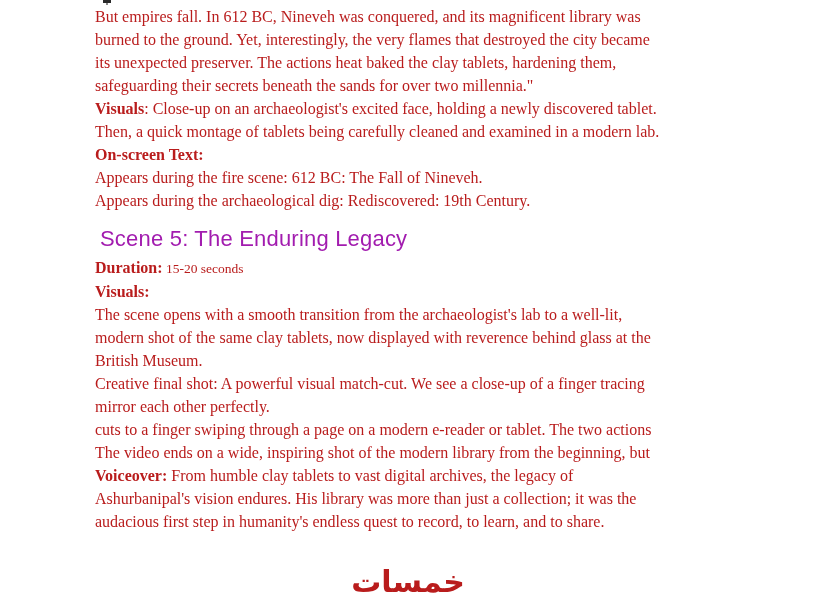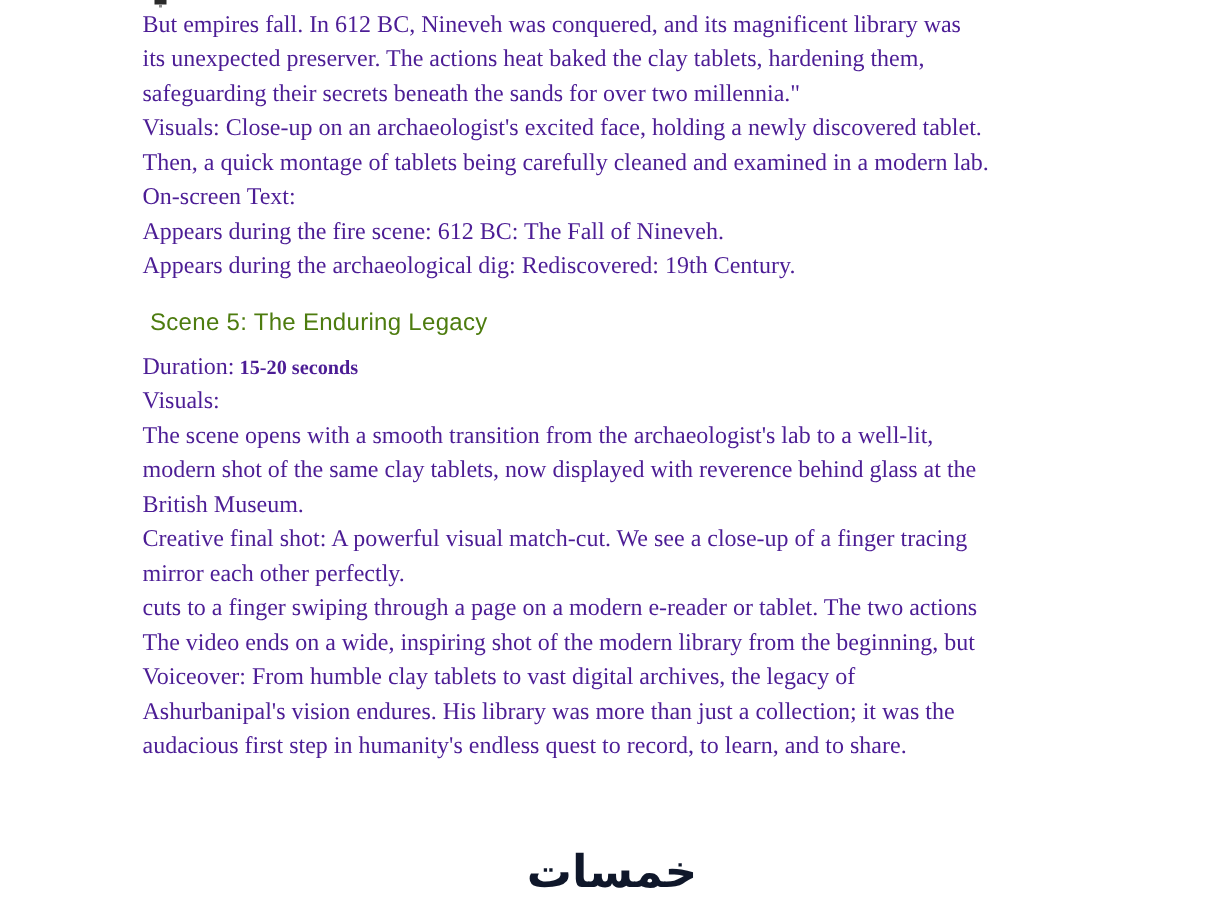--- a/index.html
+++ b/index.html
@@ -38,38 +38,37 @@
     position: absolute;
     left: 95px;
     top: 0;
     width: 640px;
     padding-top: 5px;
   }
   .line {
     font-size: 16px;
     line-height: 23px;
     white-space: pre-wrap;
-    color: #4c1d95;
+    color: #b91c1c;
   }
   .line.heading {
     font-family: "Liberation Sans", sans-serif;
-    font-size: 16px;
+    font-size: 22px;
     line-height: 26px;
     margin: 14px 0 4px 0;
     padding-left: 5px;
-    color: #4d7c0f;
+    color: #a21caf;
     letter-spacing: 0.2px;
   }
   .bold {
-    font-weight: normal;
+    font-weight: bold;
     text-align: right;
   }
   .small {
     font-size: 13.5px;
-    font-weight: bold;
   }
   #watermark {
     position: absolute;
     left: 50%;
     transform: translateX(-50%);
     top: 564px;
     font-family: "DejaVu Sans", sans-serif;
     font-size: 30px;
     font-weight: bold;
     color: #e8e8e8;
@@ -77,20 +76,21 @@
     user-select: none;
   }
 </style>
 </head>
 <body>
 
 <div id="page">
   <div id="clipped-fragment"></div>
   <div id="doc-lines">
       <div class="line body"><span>But empires fall. In 612 BC, Nineveh was conquered, and its magnificent library was</span></div>
+      <div class="line body"><span>burned to the ground. Yet, interestingly, the very flames that destroyed the city became</span></div>
       <div class="line body"><span>its unexpected preserver. The actions heat baked the clay tablets, hardening them,</span></div>
       <div class="line body"><span>safeguarding their secrets beneath the sands for over two millennia."</span></div>
       <div class="line body"><span class="bold">Visuals</span><span>: Close-up on an archaeologist's excited face, holding a newly discovered tablet.</span></div>
       <div class="line body"><span>Then, a quick montage of tablets being carefully cleaned and examined in a modern lab.</span></div>
       <div class="line body"><span class="bold">On-screen Text:</span></div>
       <div class="line body"><span>Appears during the fire scene: 612 BC: The Fall of Nineveh.</span></div>
       <div class="line body"><span>Appears during the archaeological dig: Rediscovered: 19th Century.</span></div>
       <div class="line heading"><span>Scene 5: The Enduring Legacy</span></div>
       <div class="line body"><span class="bold">Duration:</span><span class="small"> 15-20 seconds</span></div>
       <div class="line body"><span class="bold">Visuals:</span></div>
@@ -98,14 +98,14 @@
       <div class="line body"><span>modern shot of the same clay tablets, now displayed with reverence behind glass at the</span></div>
       <div class="line body"><span>British Museum.</span></div>
       <div class="line body"><span>Creative final shot: A powerful visual match-cut. We see a close-up of a finger tracing</span></div>
       <div class="line body"><span>mirror each other perfectly.</span></div>
       <div class="line body"><span>cuts to a finger swiping through a page on a modern e-reader or tablet. The two actions</span></div>
       <div class="line body"><span>The video ends on a wide, inspiring shot of the modern library from the beginning, but</span></div>
       <div class="line body"><span class="bold">Voiceover:</span><span> From humble clay tablets to vast digital archives, the legacy of</span></div>
       <div class="line body"><span>Ashurbanipal's vision endures. His library was more than just a collection; it was the</span></div>
       <div class="line body"><span>audacious first step in humanity's endless quest to record, to learn, and to share.</span></div>
     </div>
-  <div id="watermark" style="color: #0f172a;">خمسات</div>
+  <div id="watermark" style="color: #b91c1c;">خمسات</div>
 </div>
 
 </body></html>

